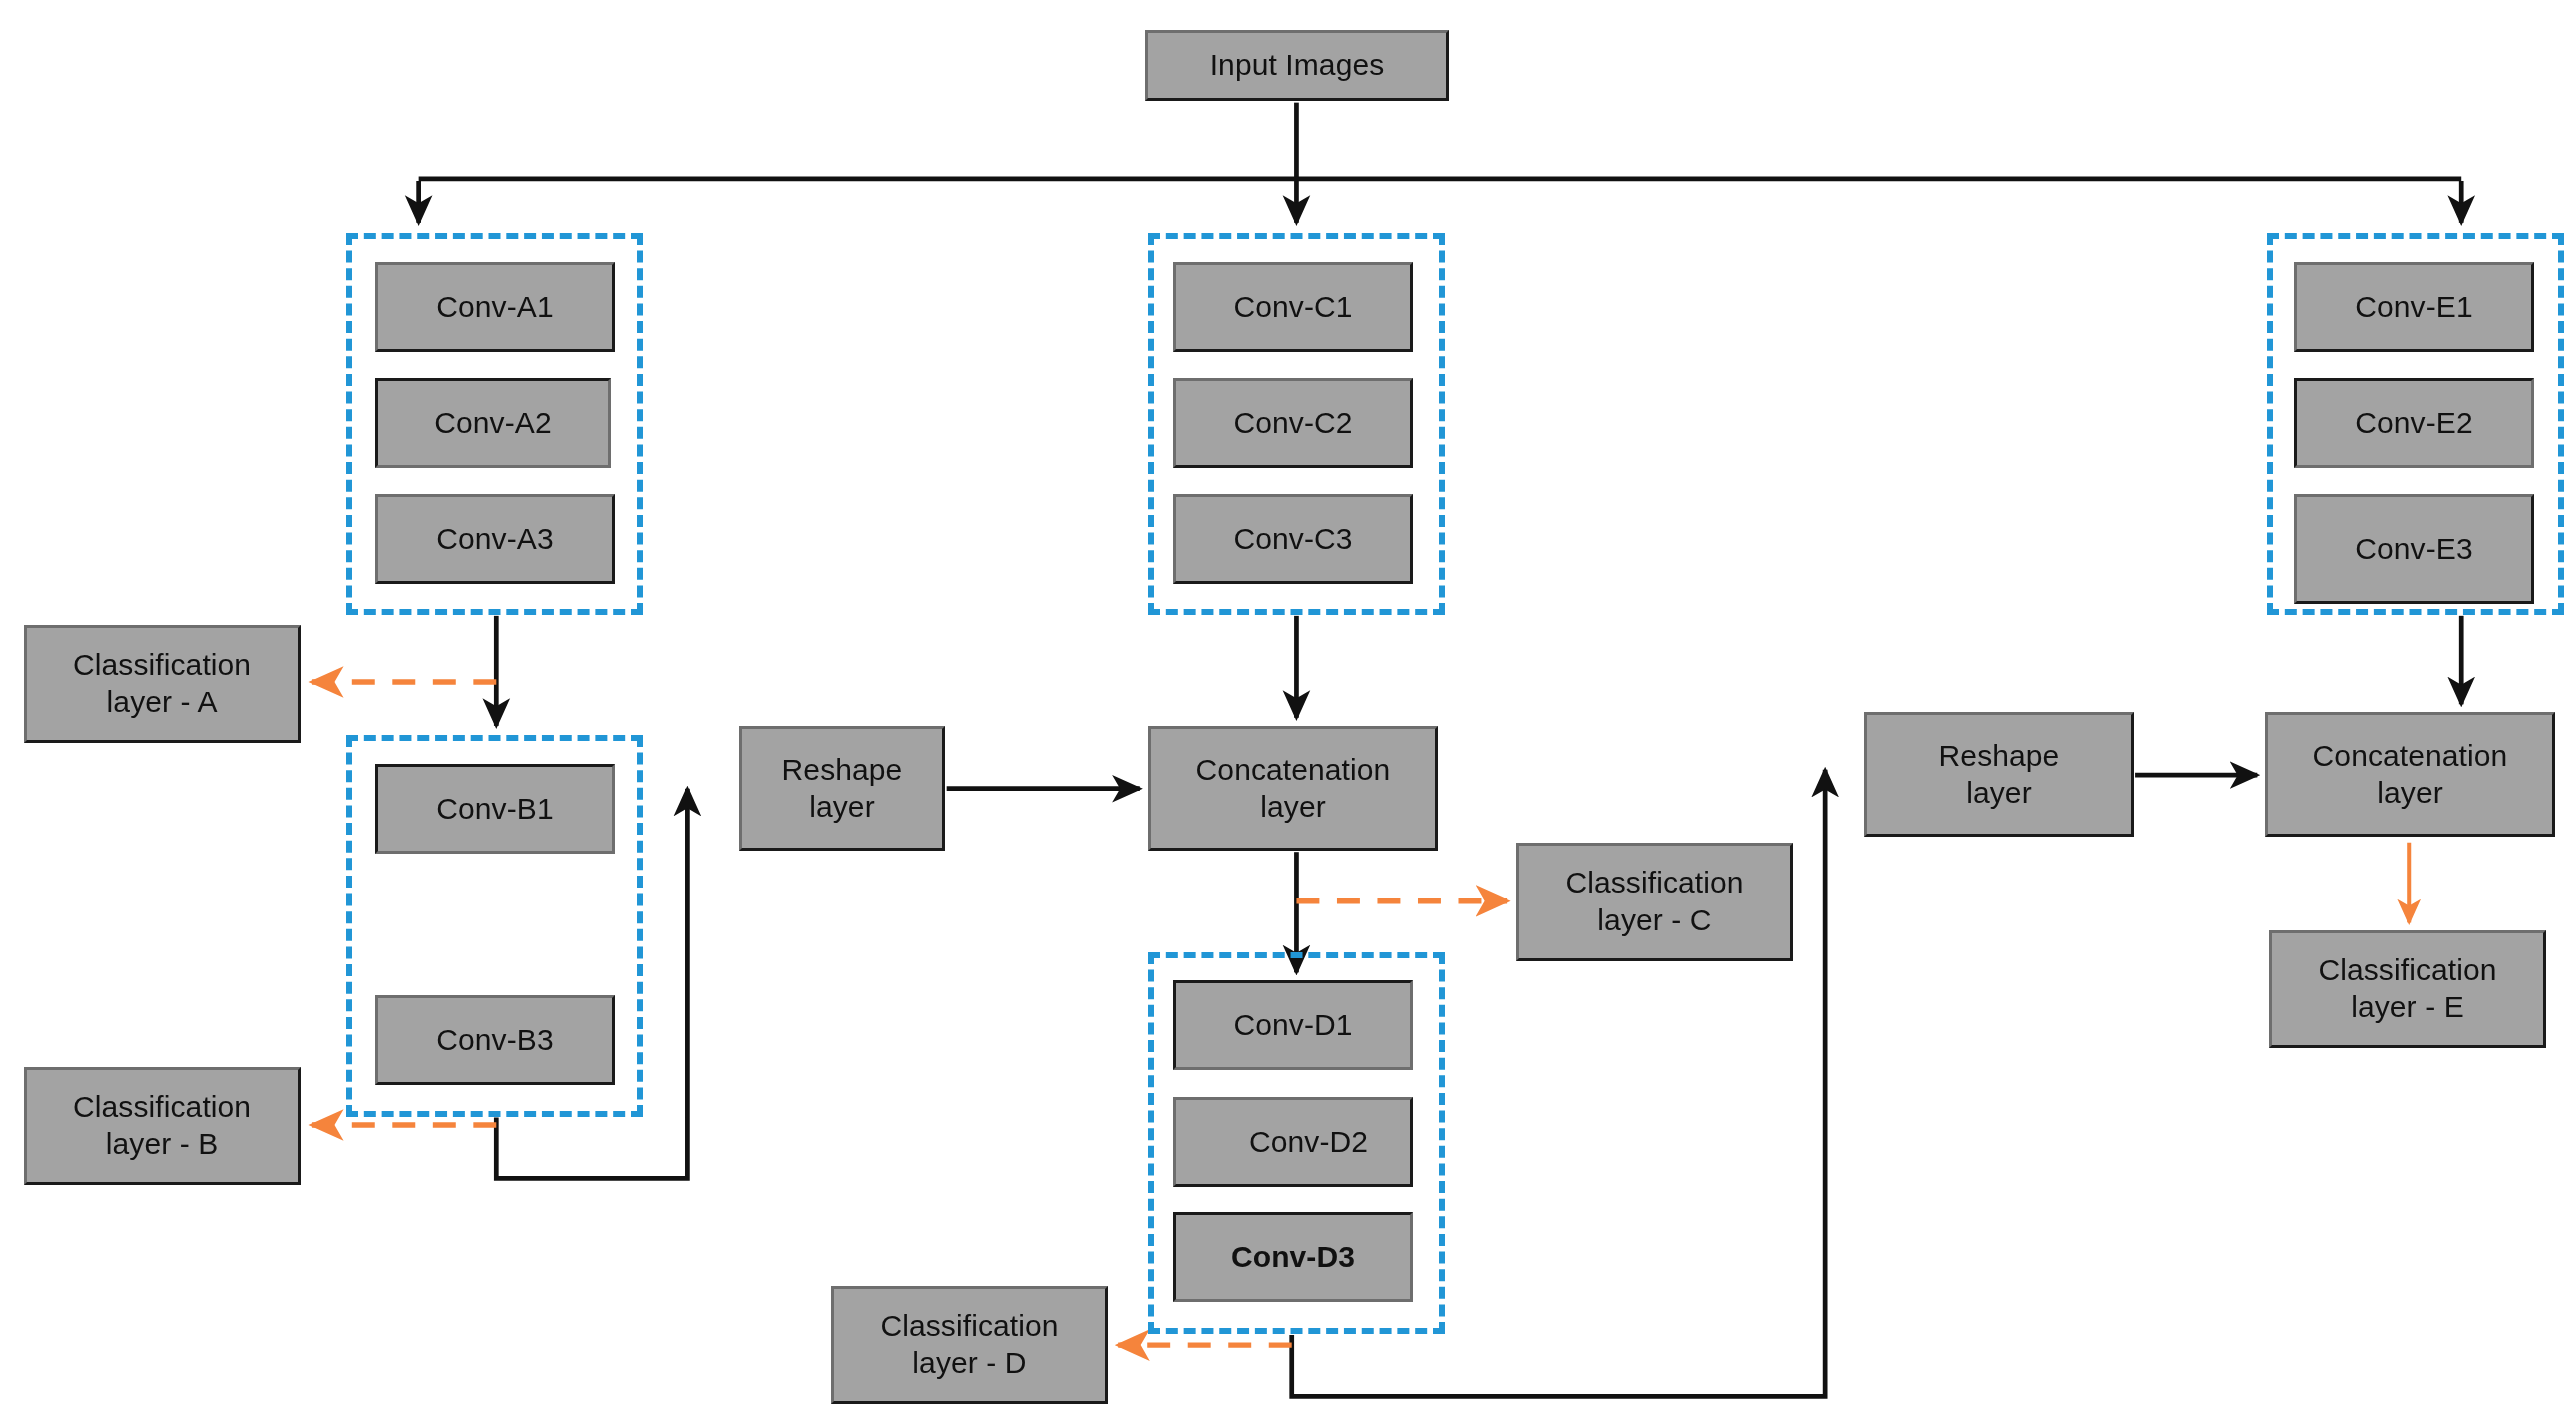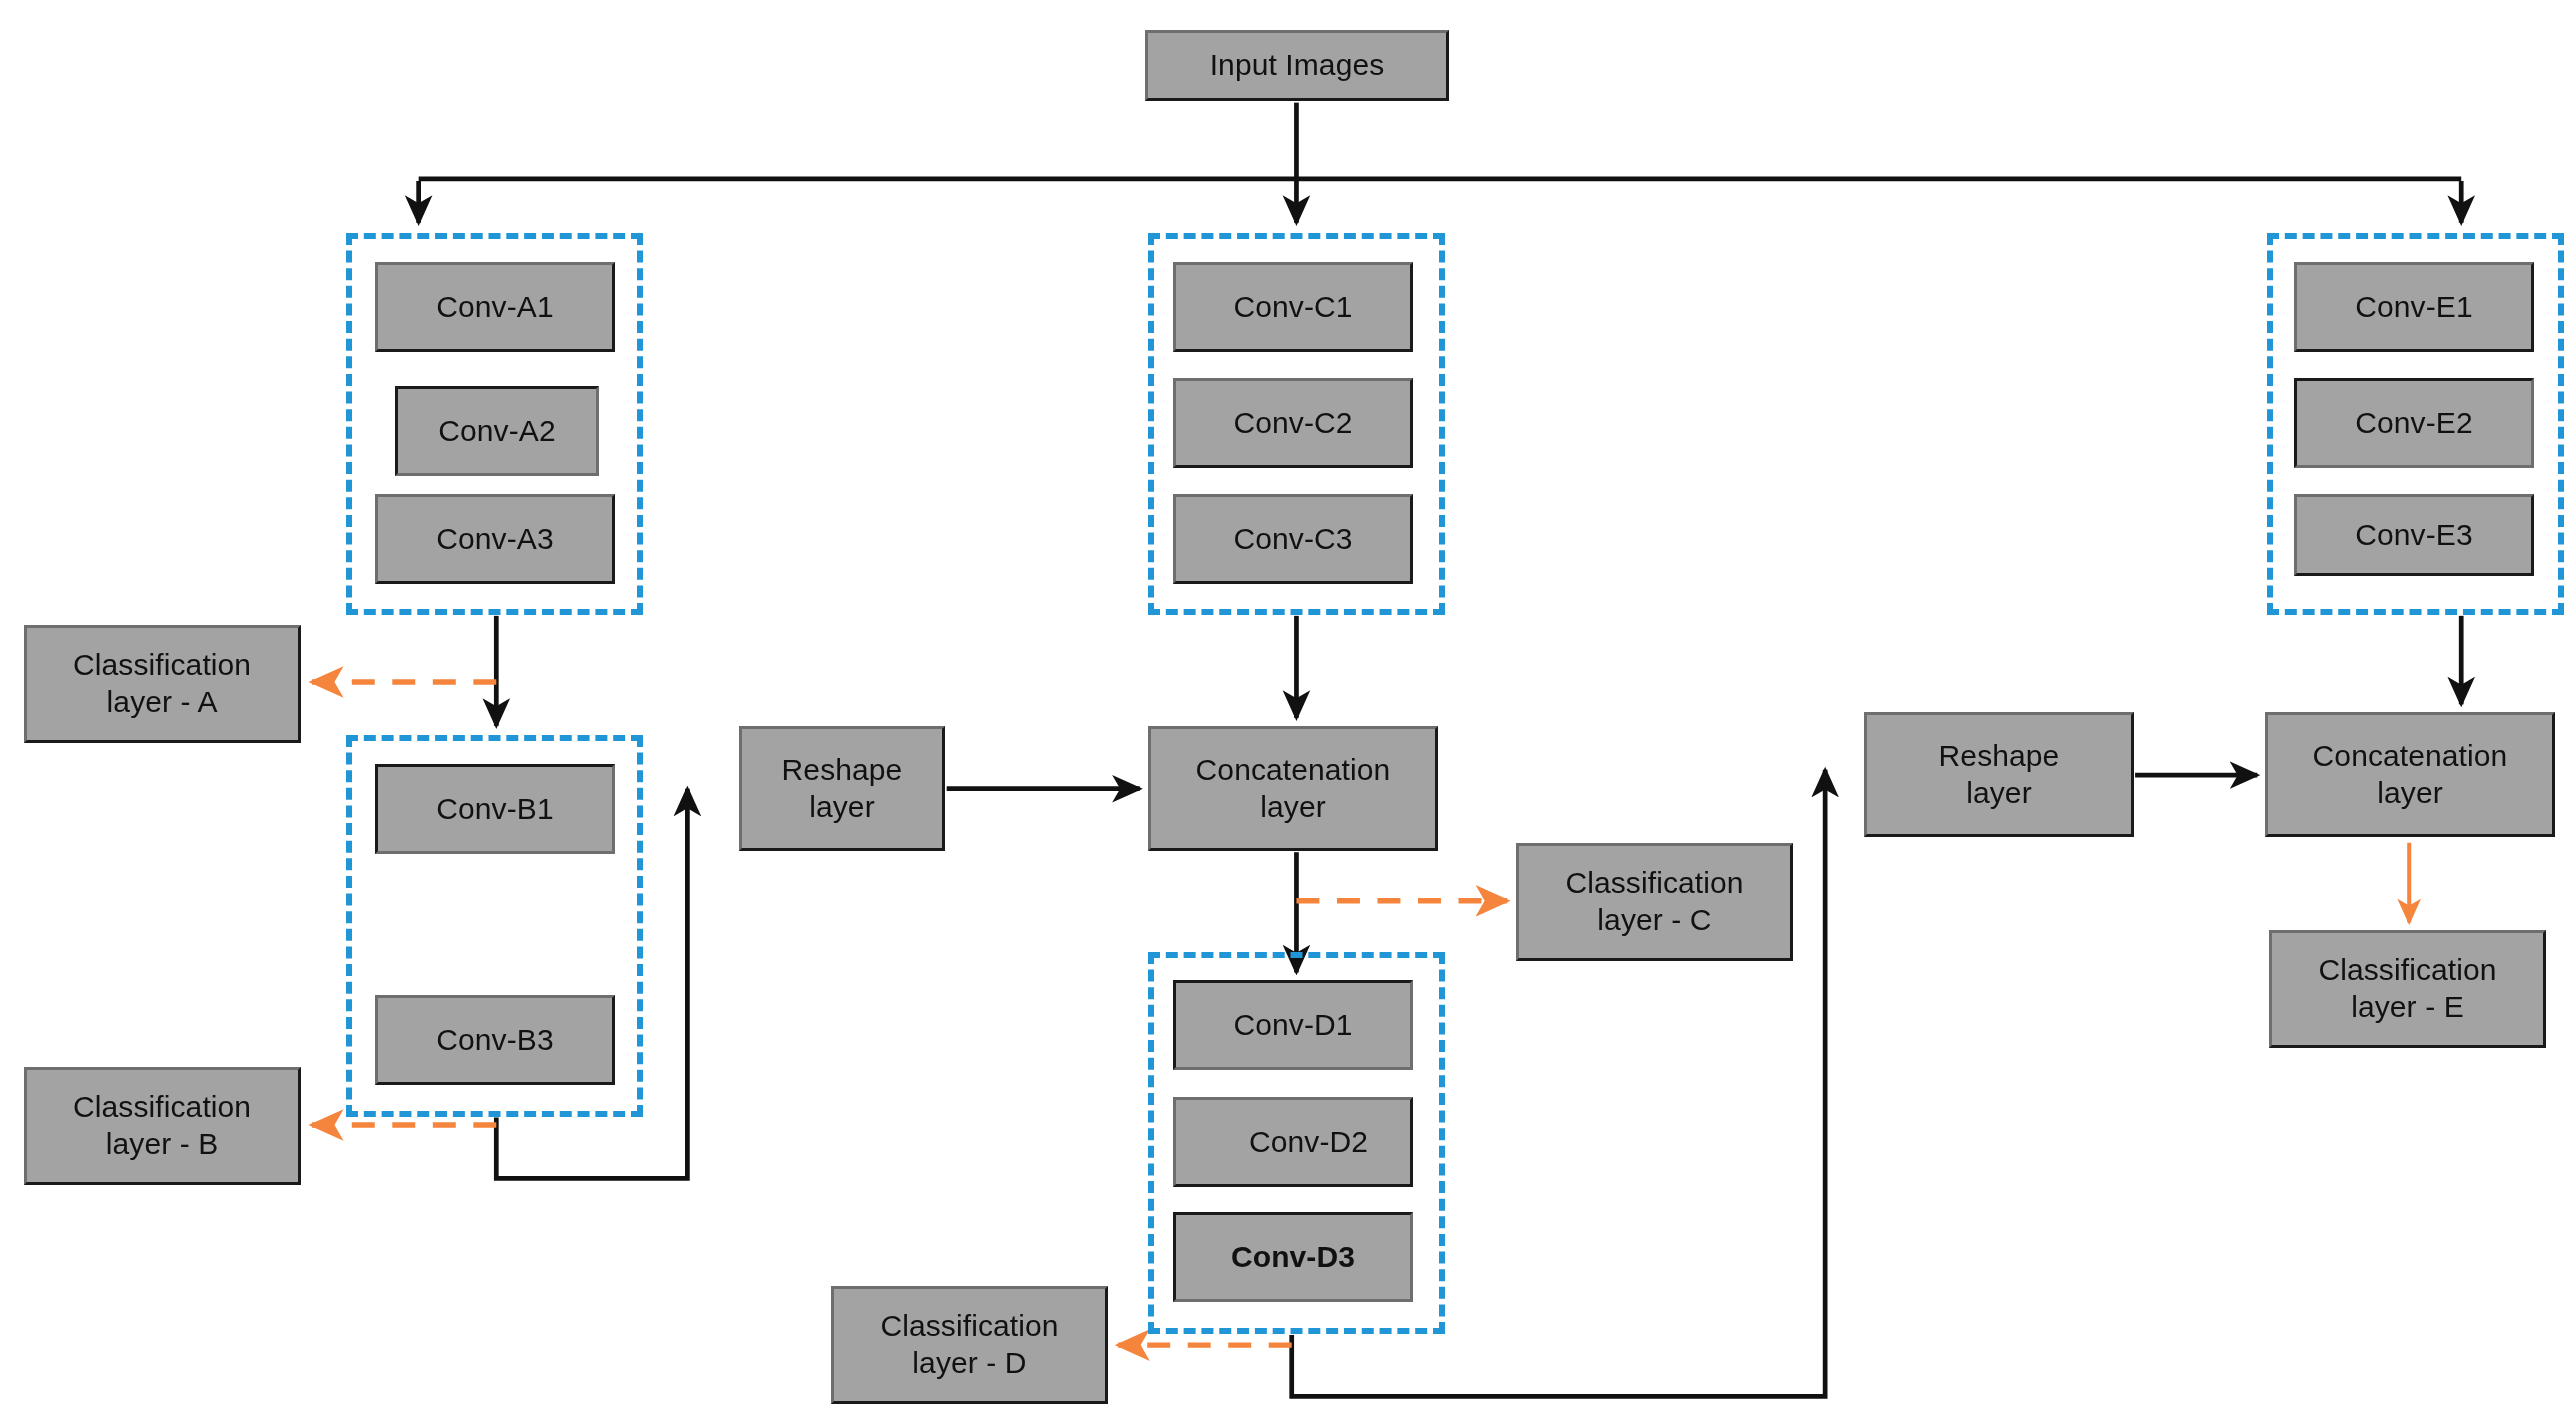--- a/index.html
+++ b/index.html
@@ -59,37 +59,37 @@
 
   <div class="group" style="left:346px;top:233px;width:297px;height:382px;"></div>
   <div class="group" style="left:346px;top:735px;width:297px;height:382px;"></div>
   <div class="group" style="left:1148px;top:233px;width:297px;height:382px;"></div>
   <div class="group" style="left:1148px;top:952px;width:297px;height:382px;"></div>
   <div class="group" style="left:2267px;top:233px;width:297px;height:382px;"></div>
 
   <div class="node shadow-tl lbl" style="left:1145px;top:30px;width:304px;height:71px;">Input Images</div>
 
   <div class="node shadow-tl lbl" style="left:375px;top:262px;width:240px;height:90px;">Conv-A1</div>
-  <div class="node lbl" style="left:395px;top:378px;width:204px;height:90px;margin-top:8px;">Conv-A2</div>
+  <div class="node lbl" style="left:375px;top:378px;width:236px;height:90px;">Conv-A2</div>
   <div class="node shadow-tl lbl" style="left:375px;top:494px;width:240px;height:90px;">Conv-A3</div>
 
   <div class="node lbl" style="left:375px;top:764px;width:240px;height:90px;">Conv-B1</div>
   <div class="node shadow-tl lbl" style="left:375px;top:995px;width:240px;height:90px;">Conv-B3</div>
 
   <div class="node shadow-tl lbl" style="left:1173px;top:262px;width:240px;height:90px;">Conv-C1</div>
   <div class="node shadow-tl lbl" style="left:1173px;top:378px;width:240px;height:90px;">Conv-C2</div>
   <div class="node shadow-tl lbl" style="left:1173px;top:494px;width:240px;height:90px;text-align:center;">Conv-C3</div>
 
   <div class="node lbl" style="left:1173px;top:980px;width:240px;height:90px;">Conv-D1</div>
   <div class="node shadow-tl lbl" style="left:1173px;top:1097px;width:240px;height:90px;padding-left:31px;">Conv-D2</div>
   <div class="node lbl" style="left:1173px;top:1212px;width:240px;height:90px;font-weight:bold;">Conv-D3</div>
 
   <div class="node shadow-tl lbl" style="left:2294px;top:262px;width:240px;height:90px;">Conv-E1</div>
   <div class="node lbl" style="left:2294px;top:378px;width:240px;height:90px;">Conv-E2</div>
-  <div class="node shadow-tl lbl" style="left:2294px;top:494px;width:240px;height:82px;">Conv-E3</div>
+  <div class="node shadow-tl lbl" style="left:2294px;top:494px;width:240px;height:110px;">Conv-E3</div>
 
   <div class="node shadow-tl lbl" style="left:739px;top:726px;width:206px;height:125px;">Reshape
 layer</div>
   <div class="node shadow-tl lbl" style="left:1148px;top:726px;width:290px;height:125px;">Concatenation
 layer</div>
   <div class="node shadow-tl lbl" style="left:1864px;top:712px;width:270px;height:125px;">Reshape
 layer</div>
   <div class="node shadow-tl lbl" style="left:2265px;top:712px;width:290px;height:125px;">Concatenation
 layer</div>
 

